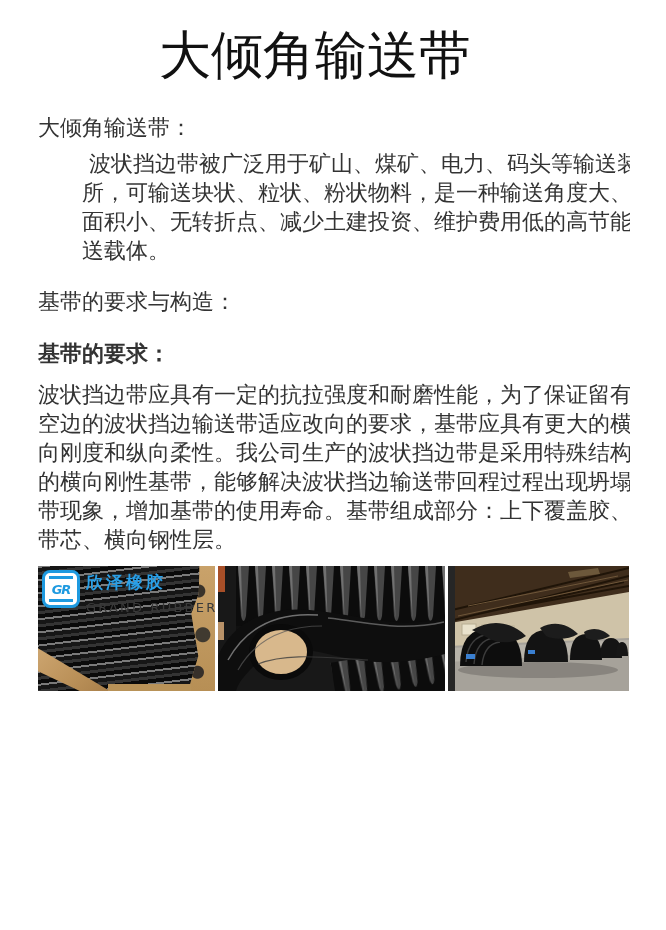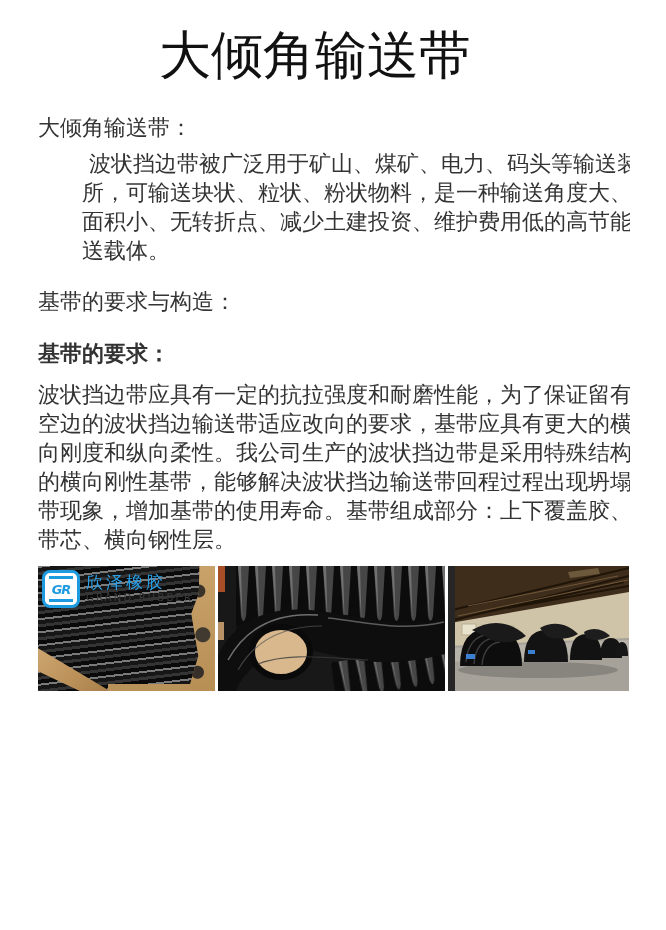--- a/index.html
+++ b/index.html
@@ -62,26 +62,26 @@
     content:""; position:absolute; left:4px; right:4px; height:3px; background:#1e9ae0;
   }
   .logo-badge::before { top:3px; }
   .logo-badge::after  { bottom:3px; }
   .logo-monogram {
     font-size:13px; font-weight:bold; font-style:italic;
     color:#1e9ae0; letter-spacing:-1px; line-height:1;
   }
   .logo-text { margin-left:6px; padding-top:3px; }
   .brand-cn {
-    font-size:17px; font-weight:normal; color:#2aa0e8;
+    font-size:17px; font-weight:bold; color:#2aa0e8;
     letter-spacing:3px; line-height:1.1; white-space:nowrap;
   }
   .brand-en {
-    font-size:10px; color:#3a3a3a; letter-spacing:2.2px;
-    margin-top:0; white-space:nowrap;
+    font-size:13px; color:#3a3a3a; letter-spacing:2.2px;
+    margin-top:8px; white-space:nowrap;
   }
 
   .photo2 { width:227px; background:#181818; }
   .photo3 { width:181px; background:#cfc3a8; }
   svg { display:block; }
 </style>
 </head>
 <body>
 
 <div class="page">

